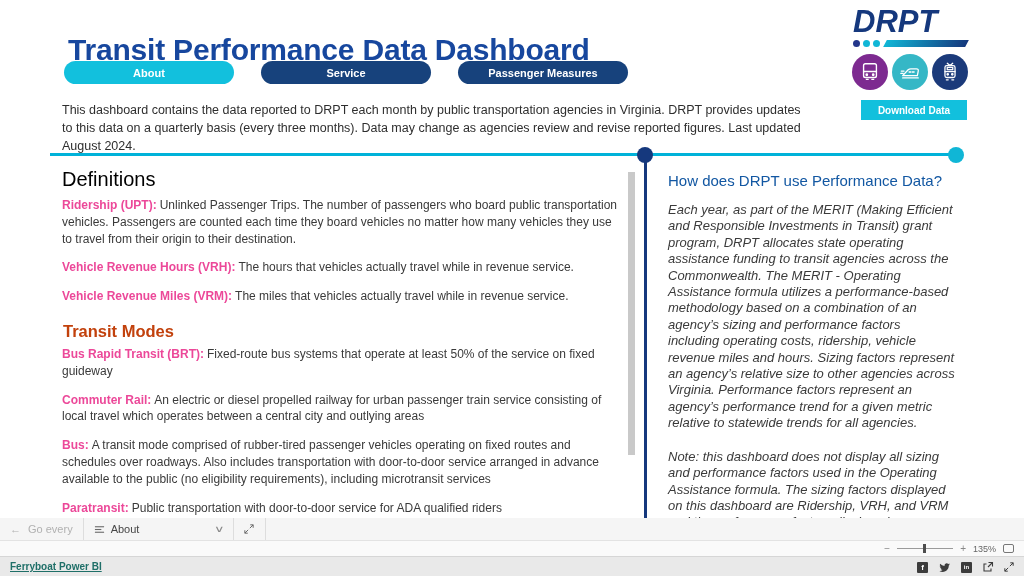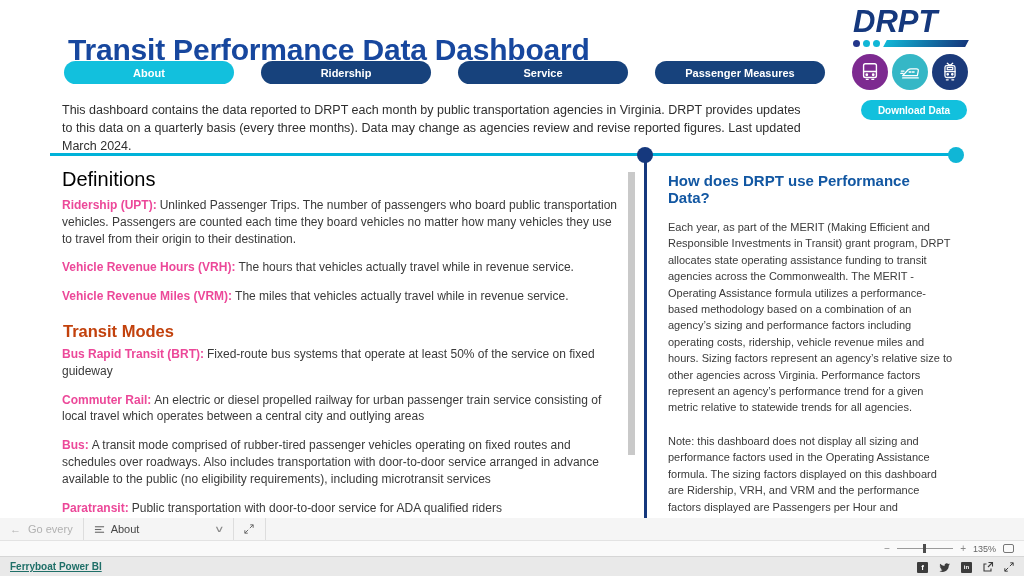--- a/index.html
+++ b/index.html
@@ -17,21 +17,21 @@
   .logo-text { font-size:31px; font-weight:800; font-style:italic; color:#15387d; line-height:1; letter-spacing:0px; }
   .logo-bar { margin-top:3px; display:flex; align-items:center; gap:3px; }
   .logo-dot1 { width:7px; height:7px; border-radius:50%; background:#23368b; }
   .logo-dot2, .logo-dot3 { width:7px; height:7px; border-radius:50%; background:#10b6d6; }
   .logo-grad { flex:1; height:7px; margin-left:2px; background:linear-gradient(90deg,#10b6d6,#15387d); transform:skewX(-28deg); }
 
   .mode-circles { position:absolute; left:852px; top:54px; display:flex; gap:4px; }
   .mode-circle { width:36px; height:36px; border-radius:50%; display:flex; align-items:center; justify-content:center; }
   .mc-bus { background:#7d2a90; } .mc-train { background:#35b7c6; } .mc-metro { background:#1b3a7a; }
 
-  .download-btn { position:absolute; left:861px; top:100px; width:106px; height:20px; border-radius:10px;
+  .download-btn { position:absolute; left:861px; top:100px; width:106px; height:20px; border-radius:0;
                   background:#12c0dd; color:#fff; font-size:10px; font-weight:bold;
                   display:flex; align-items:center; justify-content:center; cursor:pointer; border:none; }
 
   .intro { position:absolute; left:62px; top:101px; width:742px; font-size:12.5px; line-height:1.44; color:#2e2e2e; }
 
   
   .hline { position:absolute; left:50px; top:153px; width:913px; height:3px; background:#00b2d9; }
   .dot-navy { position:absolute; left:637px; top:147px; width:16px; height:16px; border-radius:50%; background:#15387d; }
   .dot-cyan { position:absolute; left:948px; top:147px; width:16px; height:16px; border-radius:50%; background:#10b6d6; }
   .vline { position:absolute; left:644px; top:155px; width:3px; height:363px; background:#15387d; }
@@ -39,22 +39,22 @@
   
   .left-panel { position:absolute; left:62px; top:168px; width:560px; }
   .h-defs { font-size:20px; font-weight:normal; color:#000000; margin-bottom:6px; }
   .h-modes { font-size:16.5px; font-weight:bold; color:#c2410c; margin:17px 1px 5px; }
   .def { font-size:12px; line-height:16.8px; color:#3a3a3a; margin-bottom:12px; }
   .def b { color:#ec4899; margin-right:3px; }
   .scrollbar { position:absolute; left:628px; top:172px; width:7px; height:283px; background:#c9c9c9; }
 
   
   .right-panel { position:absolute; left:668px; top:172px; width:287px; }
-  .h-right { font-size:15px; font-weight:bold; color:#1257a2; margin-bottom:13px; }
-  .right-panel p { font-size:11px; line-height:16.4px; color:#3a3a3a; margin-bottom:17px; }
+  .h-right { font-size:15px; font-weight:normal; color:#1257a2; margin-bottom:13px; }
+  .right-panel p { font-size:13px; line-height:16.4px; color:#3a3a3a; margin-bottom:17px;font-style:italic; }
   .textlink { color:#2b6cc4; text-decoration:underline; cursor:pointer; }
 
   
   .bar1 { position:absolute; left:0; top:518px; width:1024px; height:23px; background:#f5f5f5;
           border-bottom:1px solid #e3e3e3; display:flex; align-items:stretch; }
   .seg { display:flex; align-items:center; border-right:1px solid #ddd; padding:0 10px; font-size:11px; }
   .seg-back { color:#b1b1b1; gap:7px; cursor:default; }
   .seg-pages { width:150px; justify-content:space-between; color:#474747; cursor:pointer; }
   .seg-pages .plabel { margin-left:6px; flex:1; }
   .seg-expand { width:32px; justify-content:center; cursor:pointer; }
@@ -78,21 +78,20 @@
 </style>
 </head>
 <body>
 
 <div id="stage">
 
   <div class="page-title">Transit Performance Data Dashboard</div>
 
   <div class="tabs">
     <div class="tab active">About</div>
-    <div class="tab">Ridership</div>
     <div class="tab">Service</div>
     <div class="tab">Passenger Measures</div>
   </div>
 
   <div class="logo">
     <div class="logo-text">DRPT</div>
     <div class="logo-bar">
       <span class="logo-dot1"></span>
         <span class="logo-dot2"></span>
         <span class="logo-dot3"></span>
@@ -130,21 +129,21 @@
         <circle cx="9.5" cy="14.5" r="0.8" fill="#fff"></circle>
         <circle cx="14.5" cy="14.5" r="0.8" fill="#fff"></circle>
         <line x1="8" y1="20.5" x2="10" y2="20.5"></line>
         <line x1="14" y1="20.5" x2="16" y2="20.5"></line>
       </svg>
     </div>
   </div>
 
   <button class="download-btn">Download Data</button>
 
-  <div class="intro">This dashboard contains the data reported to DRPT each month by public transportation agencies in Virginia. DRPT provides updates to this data on a quarterly basis (every three months). Data may change as agencies review and revise reported figures. Last updated March 2024.</div>
+  <div class="intro">This dashboard contains the data reported to DRPT each month by public transportation agencies in Virginia. DRPT provides updates to this data on a quarterly basis (every three months). Data may change as agencies review and revise reported figures. Last updated August 2024.</div>
 
   <div class="hline"></div>
   <div class="dot-navy"></div>
   <div class="dot-cyan"></div>
   <div class="vline"></div>
 
   <div class="left-panel">
     <div class="h-defs">Definitions</div>
 
     <p class="def"><b>Ridership (UPT):</b><span>Unlinked Passenger Trips. The number of passengers who board public transportation vehicles. Passengers are counted each time they board vehicles no matter how many vehicles they use to travel from their origin to their destination.</span></p>

